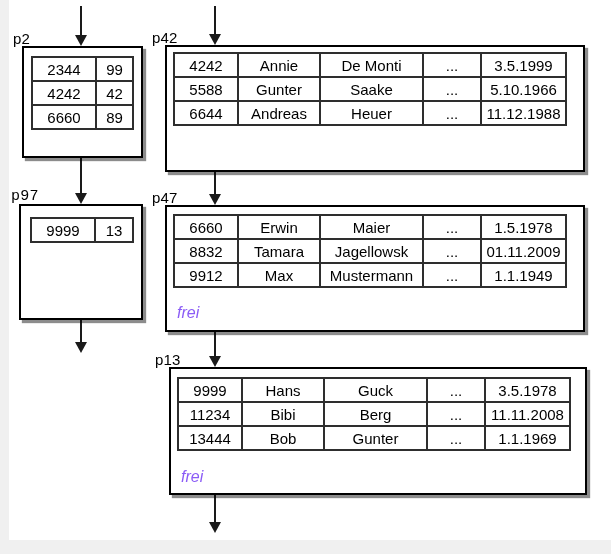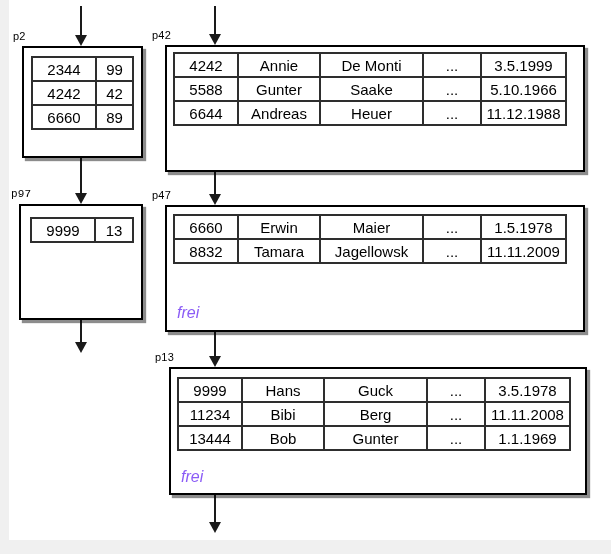--- a/index.html
+++ b/index.html
@@ -5,21 +5,21 @@
   * { margin:0; padding:0; box-sizing:border-box; }
   body { font-family:"Liberation Sans", sans-serif; background:#e8e8e8; }
   .canvas {
     position:relative; width:611px; height:554px;
     background:#ffffff; overflow:hidden;
   }
   .strip-left  { position:absolute; left:0; top:0; width:9px; height:554px; background:#f0f0f0; }
   .strip-bottom{ position:absolute; left:0; top:540px; width:611px; height:14px; background:#f0f0f0; }
 
   .page-label {
-    position:absolute; font-size:11px; color:#000; letter-spacing:0.2px;
+    position:absolute; font-size:15px; color:#000; letter-spacing:0.2px;
   }
   .page-box {
     position:absolute; background:#fff; border:2px solid #000;
     box-shadow:3px 3px 1px rgba(0,0,0,0.45);
     padding-left:8px;
   }
   table.cells {
     position:absolute; border-collapse:collapse; table-layout:fixed; background:#fff;
   }
   table.cells td {
@@ -168,21 +168,28 @@
         <td>Erwin</td>
         <td>Maier</td>
         <td>...</td>
         <td>1.5.1978</td>
       </tr>
       <tr>
         <td>8832</td>
         <td>Tamara</td>
         <td>Jagellowsk</td>
         <td>...</td>
-        <td>11.11.2009</td>
+        <td>01.11.2009</td>
+      </tr>
+      <tr>
+        <td>9912</td>
+        <td>Max</td>
+        <td>Mustermann</td>
+        <td>...</td>
+        <td>1.1.1949</td>
       </tr>
     </tbody>
       </table>
     <div class="free-label" style="left:10px; top:97px;">frei</div>
   </div>
 
   <div class="page-label" style="left:155px; top:351px;">p13</div>
   <div class="page-box" style="left:169px; top:367px; width:418px; height:128px;">
     <table class="cells" style="left:6px; top:8px;">
       <colgroup>

